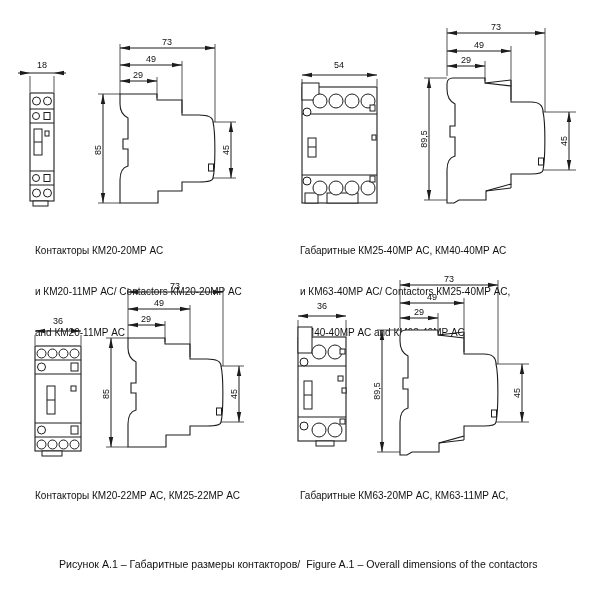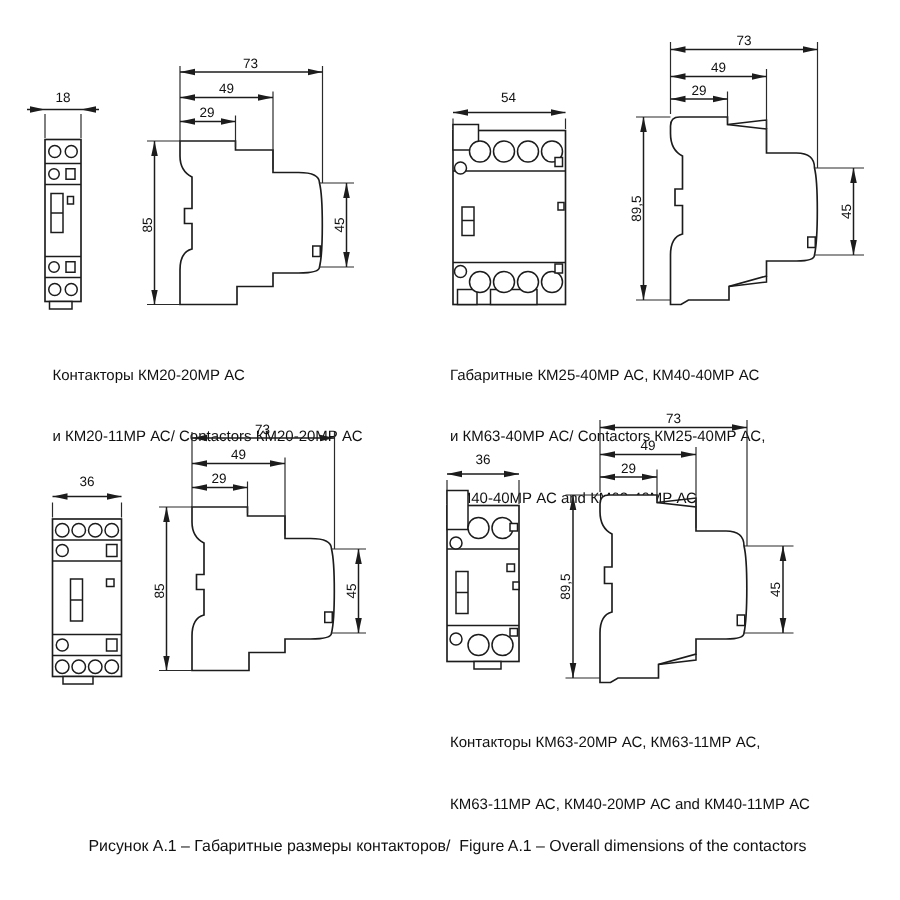--- a/index.html
+++ b/index.html
@@ -80,20 +80,21 @@
       <line class="thin" x1="123" y1="84" x2="146" y2="84"></line>
       <line class="thin" x1="123" y1="140" x2="146" y2="140"></line>
       <line class="ln" x1="141" y1="84" x2="141" y2="140" marker-start="url(#arr)" marker-end="url(#arr)"></line>
       <text class="dimtxt" x="139" y="112" text-anchor="middle" transform="rotate(-90 139 112)">45</text>
     </g>
   </svg>
 
   <div class="caption" style="left:35px;top:217px">
     <div>Контакторы КМ20-20МР АС</div>
     <div>и КМ20-11МР АС/ Contactors КМ20-20МР АС</div>
+    <div>and КМ20-11МР АС</div>
   </div>
 
   <svg style="left:296px;top:55px" width="100" height="160">
     <g>
       <text class="dimtxt" x="43" y="13" text-anchor="middle">54</text>
       <line class="ln" x1="6" y1="20" x2="81" y2="20" marker-start="url(#arr)" marker-end="url(#arr)"></line>
       <line class="thin" x1="6" y1="24" x2="6" y2="31"></line>
       <line class="thin" x1="81" y1="24" x2="81" y2="31"></line>
     </g>
     <g>
@@ -209,20 +210,21 @@
       <line class="ln" x1="13" y1="56" x2="13" y2="165" marker-start="url(#arr)" marker-end="url(#arr)"></line>
       <text class="dimtxt" x="11" y="112" text-anchor="middle" transform="rotate(-90 11 112)">85</text>
       <line class="thin" x1="123" y1="84" x2="146" y2="84"></line>
       <line class="thin" x1="123" y1="140" x2="146" y2="140"></line>
       <line class="ln" x1="141" y1="84" x2="141" y2="140" marker-start="url(#arr)" marker-end="url(#arr)"></line>
       <text class="dimtxt" x="139" y="112" text-anchor="middle" transform="rotate(-90 139 112)">45</text>
     </g>
   </svg>
 
   <div class="caption" style="left:35px;top:462px">
+    <div>Контакторы КМ20-22МР АС, КМ25-22МР АС</div>
   </div>
 
   <svg style="left:292px;top:300px" width="80" height="165">
     <g>
       <text class="dimtxt" x="30" y="9" text-anchor="middle">36</text>
       <line class="ln" x1="6" y1="16" x2="54" y2="16" marker-start="url(#arr)" marker-end="url(#arr)"></line>
       <line class="thin" x1="6" y1="20" x2="6" y2="36"></line>
       <line class="thin" x1="54" y1="20" x2="54" y2="36"></line>
     </g>
     <g>
@@ -269,19 +271,18 @@
       <line class="ln" x1="15" y1="58" x2="15" y2="180" marker-start="url(#arr)" marker-end="url(#arr)"></line>
       <text class="dimtxt" x="13" y="119" text-anchor="middle" transform="rotate(-90 13 119)">89,5</text>
       <line class="thin" x1="129" y1="92" x2="162" y2="92"></line>
       <line class="thin" x1="129" y1="150" x2="162" y2="150"></line>
       <line class="ln" x1="155" y1="92" x2="155" y2="150" marker-start="url(#arr)" marker-end="url(#arr)"></line>
       <text class="dimtxt" x="153" y="121" text-anchor="middle" transform="rotate(-90 153 121)">45</text>
     </g>
   </svg>
 
   <div class="caption" style="left:300px;top:462px">
-    <div>Контакторы КМ63-20МР АС, КМ63-11МР АС,</div>
-    <div>КМ63-11МР АС, КМ40-20МР АС and КМ40-11МР АС</div>
+    <div>Габаритные КМ63-20МР АС, КМ63-11МР АС,</div>
   </div>
 
   <div class="figcap" style="left:30px;top:558px">Рисунок А.1 – Габаритные размеры контакторов/  Figure A.1 – Overall dimensions of the contactors</div>
 
 </div>
 
 </body></html>

